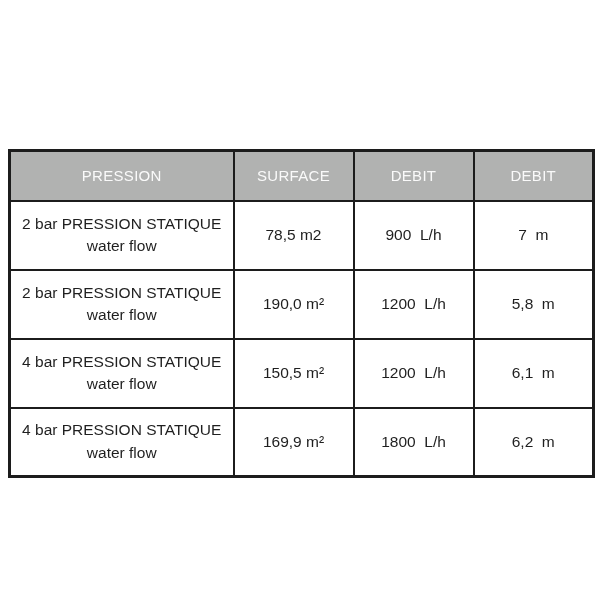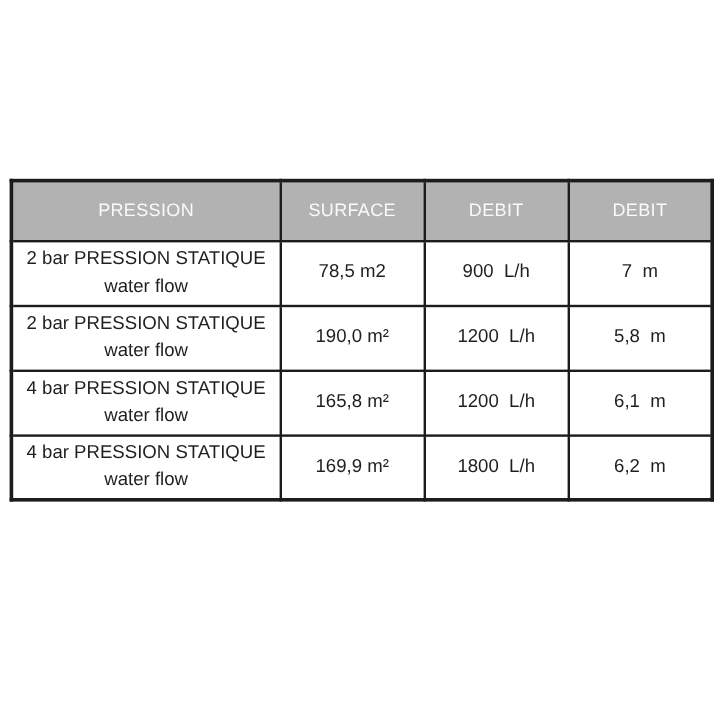--- a/index.html
+++ b/index.html
@@ -22,21 +22,21 @@
     border: 3px solid #1c1c1c;
   }
   table.spec-table th,
   table.spec-table td {
     border: 2px solid #1c1c1c;
     text-align: center;
     vertical-align: middle;
     white-space: pre-wrap;
   }
   table.spec-table thead tr { height: 50px; }
-  table.spec-table tbody tr { height: 54px; }
+  table.spec-table tbody tr { height: 69px; }
   table.spec-table th {
     background: #b1b2b1;
     color: #fafafa;
     font-weight: 400;
     font-size: 15px;
     letter-spacing: 0.3px;
   }
   table.spec-table td {
     color: #1f1f1f;
     font-size: 15.5px;
@@ -77,21 +77,21 @@
       <tr>
         <td>2 bar PRESSION STATIQUE
 water flow</td>
         <td>190,0 m²</td>
         <td>1200  L/h</td>
         <td>5,8  m</td>
       </tr>
       <tr>
         <td>4 bar PRESSION STATIQUE
 water flow</td>
-        <td>165,8 m²</td>
+        <td>150,5 m²</td>
         <td>1200  L/h</td>
         <td>6,1  m</td>
       </tr>
       <tr>
         <td>4 bar PRESSION STATIQUE
 water flow</td>
         <td>169,9 m²</td>
         <td>1800  L/h</td>
         <td>6,2  m</td>
       </tr>

